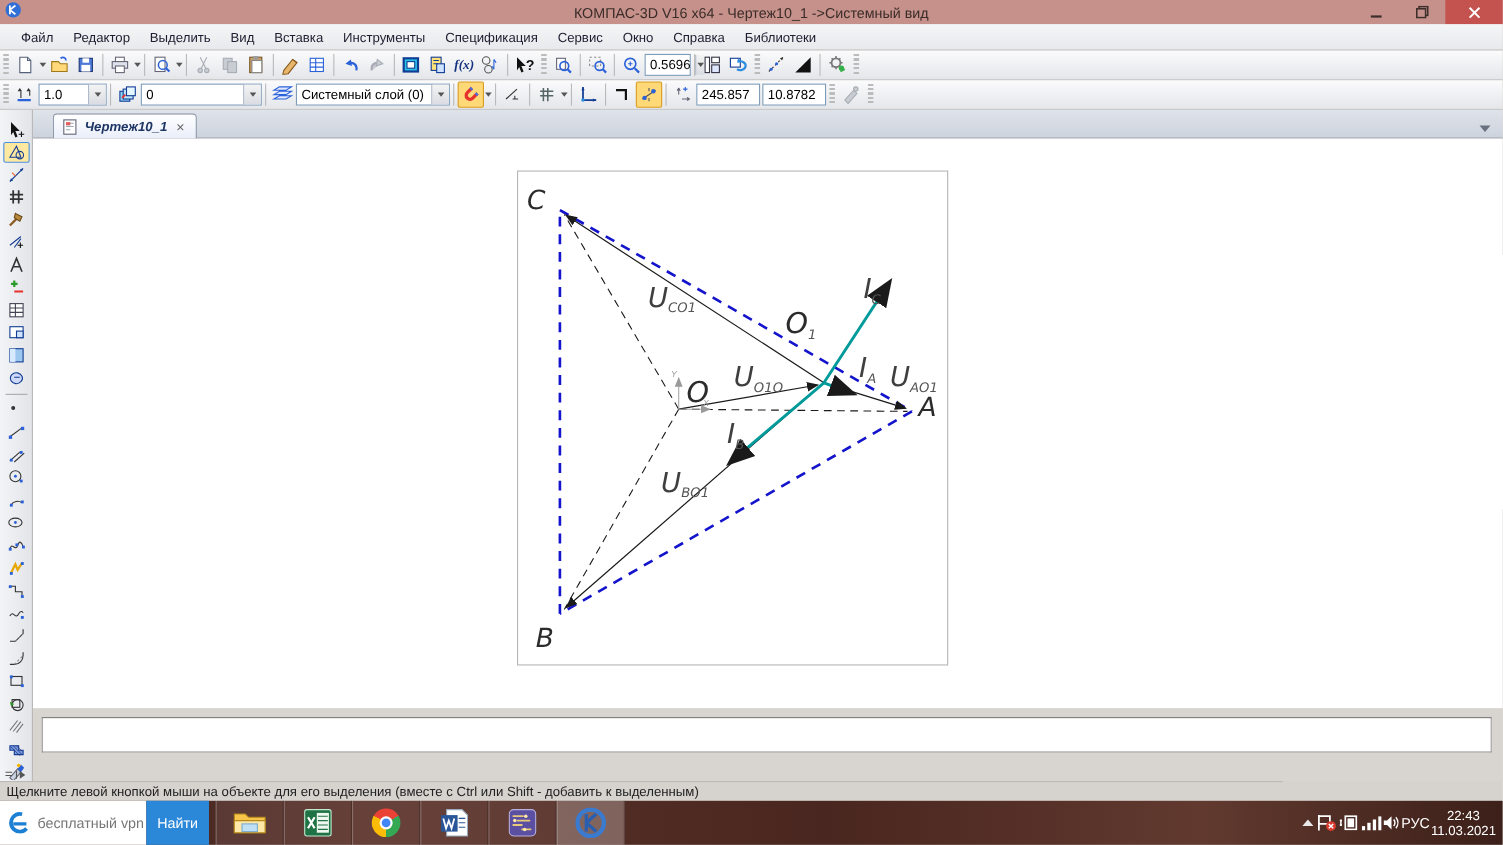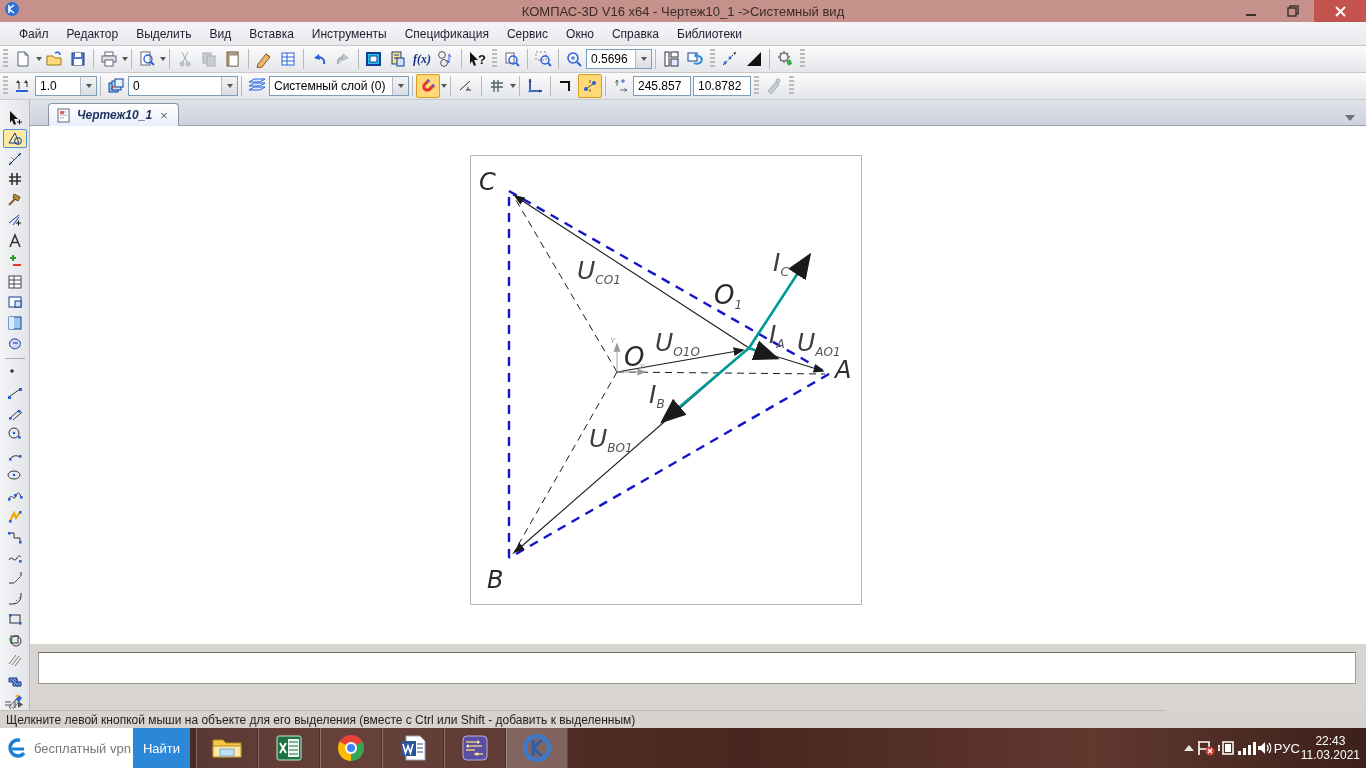--- a/index.html
+++ b/index.html
@@ -44,21 +44,21 @@
   .lbtn { width:24px; height:20px; display:flex; align-items:center; justify-content:center; margin-bottom:1px; border:1px solid transparent; }
   .lbtn.active { background:#ffe9a0; border:1px solid #4a90e2; border-radius:2px; }
   .lsep { width:20px; height:1px; background:#aaa; margin:4px 0; }
   .lbgrip { position:absolute; left:0; bottom:2px; width:30px; height:12px; display:flex; align-items:center; justify-content:center; gap:3px; font-size:8px; color:#444; }
 
   
   .canvas { position:absolute; left:30px; top:126px; width:1336px; height:518px; background:#fff; }
   .sheet { position:absolute; left:440px; top:29px; width:392px; height:450px; border:1px solid #b5b5b5; background:#fff; }
   .cadlabel { position:absolute; font-family:"DejaVu Sans",sans-serif; font-style:italic; color:#2b2b2b; white-space:nowrap; }
   .cadlabel .s { font-size:12px; vertical-align:-5px; color:#555; }
-  .vx { font-size:24px; } .vec { font-size:25px; color:#3f3f3f; }
+  .vx { font-size:24px; } .vec { font-size:25px; color:#3f3f3f;margin-left:12px; }
   .axlbl { position:absolute; font-size:8px; color:#9a9a9a; font-style:italic; }
 
   
   .propzone { position:absolute; left:30px; top:644px; width:1336px; height:66px; background:#d8d5d0; }
   .propbar { position:absolute; left:8px; top:8px; width:1318px; height:32px; background:#fff; border:1px solid #9a9a9a; border-top-color:#6f6f6f; }
   .propbar input { width:100%; height:100%; border:none; outline:none; font-size:12px; }
   .statusbar { position:absolute; left:0; top:710px; width:1166px; height:18px; background:#d6d3ce; border-top:1px solid #bdbab5; font-size:12px; color:#222; display:flex; align-items:center; padding-left:6px; }
 
   
   .taskbar { position:absolute; left:0; top:728px; width:1366px; height:40px; background:linear-gradient(90deg,#3c201c,#5a332c 25%,#49261f 55%,#61392f 80%,#3c2019); display:flex; align-items:center; }
@@ -251,21 +251,21 @@
       </svg>
     </div>
   <div class="tbsep"></div>
   <div class="tbbtn">
       <svg width="18" height="18">
         <circle cx="8" cy="8" r="5" fill="none" stroke="#2b62d9" stroke-width="1.5"></circle>
         <path d="M6 8h4M8 6v4" stroke="#2b62d9"></path>
         <path d="M12 12l4 4" stroke="#2b62d9" stroke-width="2"></path>
       </svg>
     </div>
-  <div class="combo" style="width:66px">
+  <div class="combo" style="width:42px">
     <span class="val">0.5696</span>
     <span class="cdd">
         <span class="dd"></span>
       </span>
   </div>
   <div class="tbsep"></div>
   <div class="tbbtn">
       <svg width="18" height="18">
         <rect x="3" y="2" width="4" height="14" fill="#fff" stroke="#334"></rect>
         <rect x="9" y="2" width="7" height="5" fill="#fff" stroke="#334"></rect>

